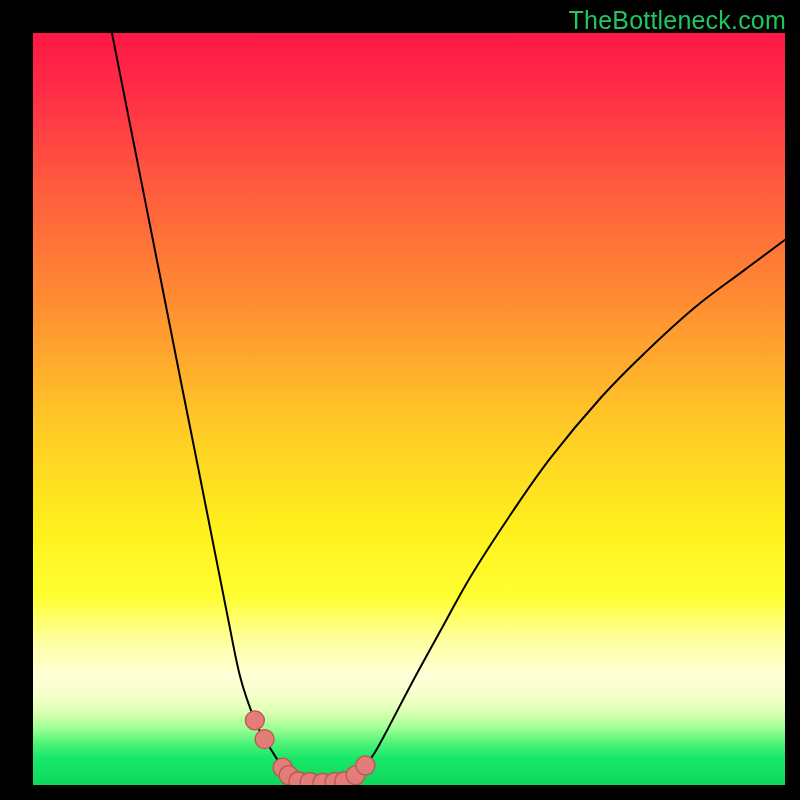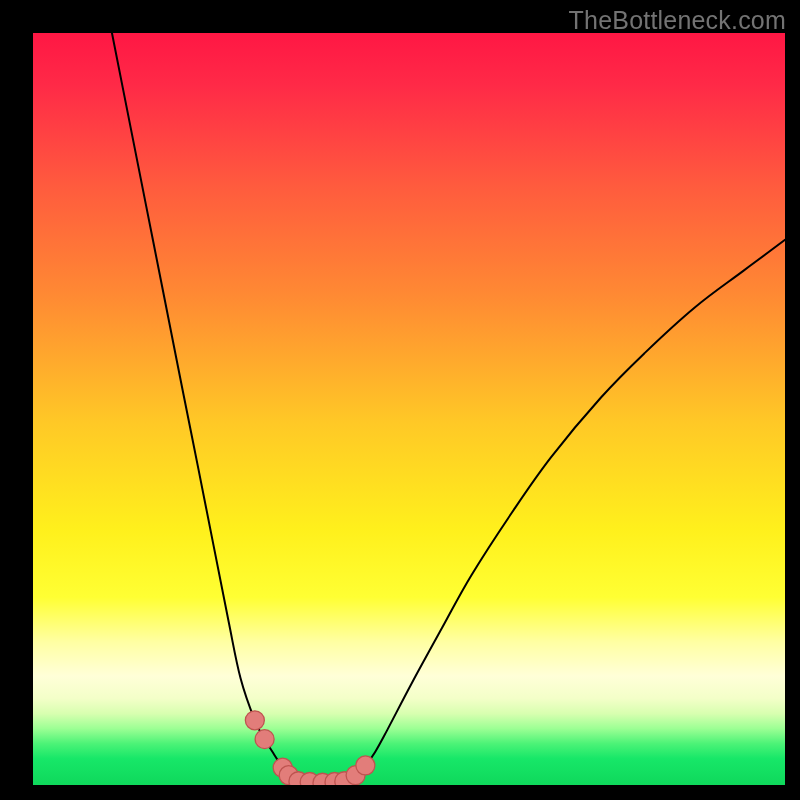--- a/index.html
+++ b/index.html
@@ -28,21 +28,21 @@
     overflow: hidden;
   }
   .gradient-bg {
     position: absolute;
     inset: 0;
   }
   .watermark {
     position: absolute;
     top: 6px;
     right: 14px;
-    color: #737373;
+    color: #22c55e;
     font-size: 25px;
     font-weight: 500;
     letter-spacing: 0.2px;
     user-select: none;
   }
   svg.curve {
     position: absolute;
     inset: 0;
   }
 </style>

